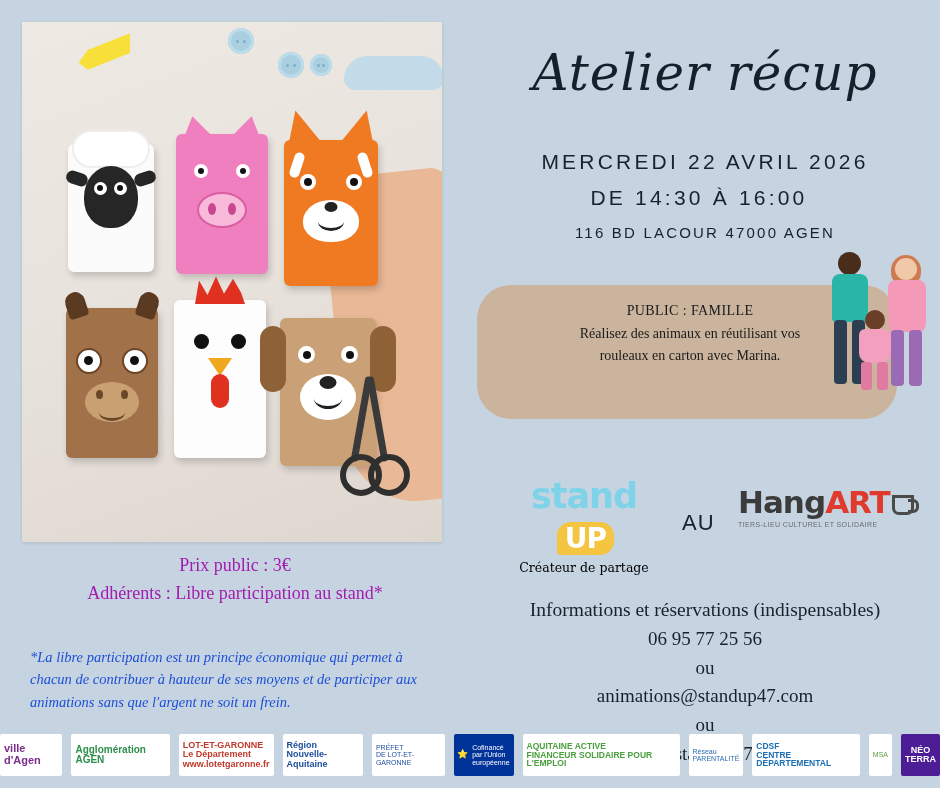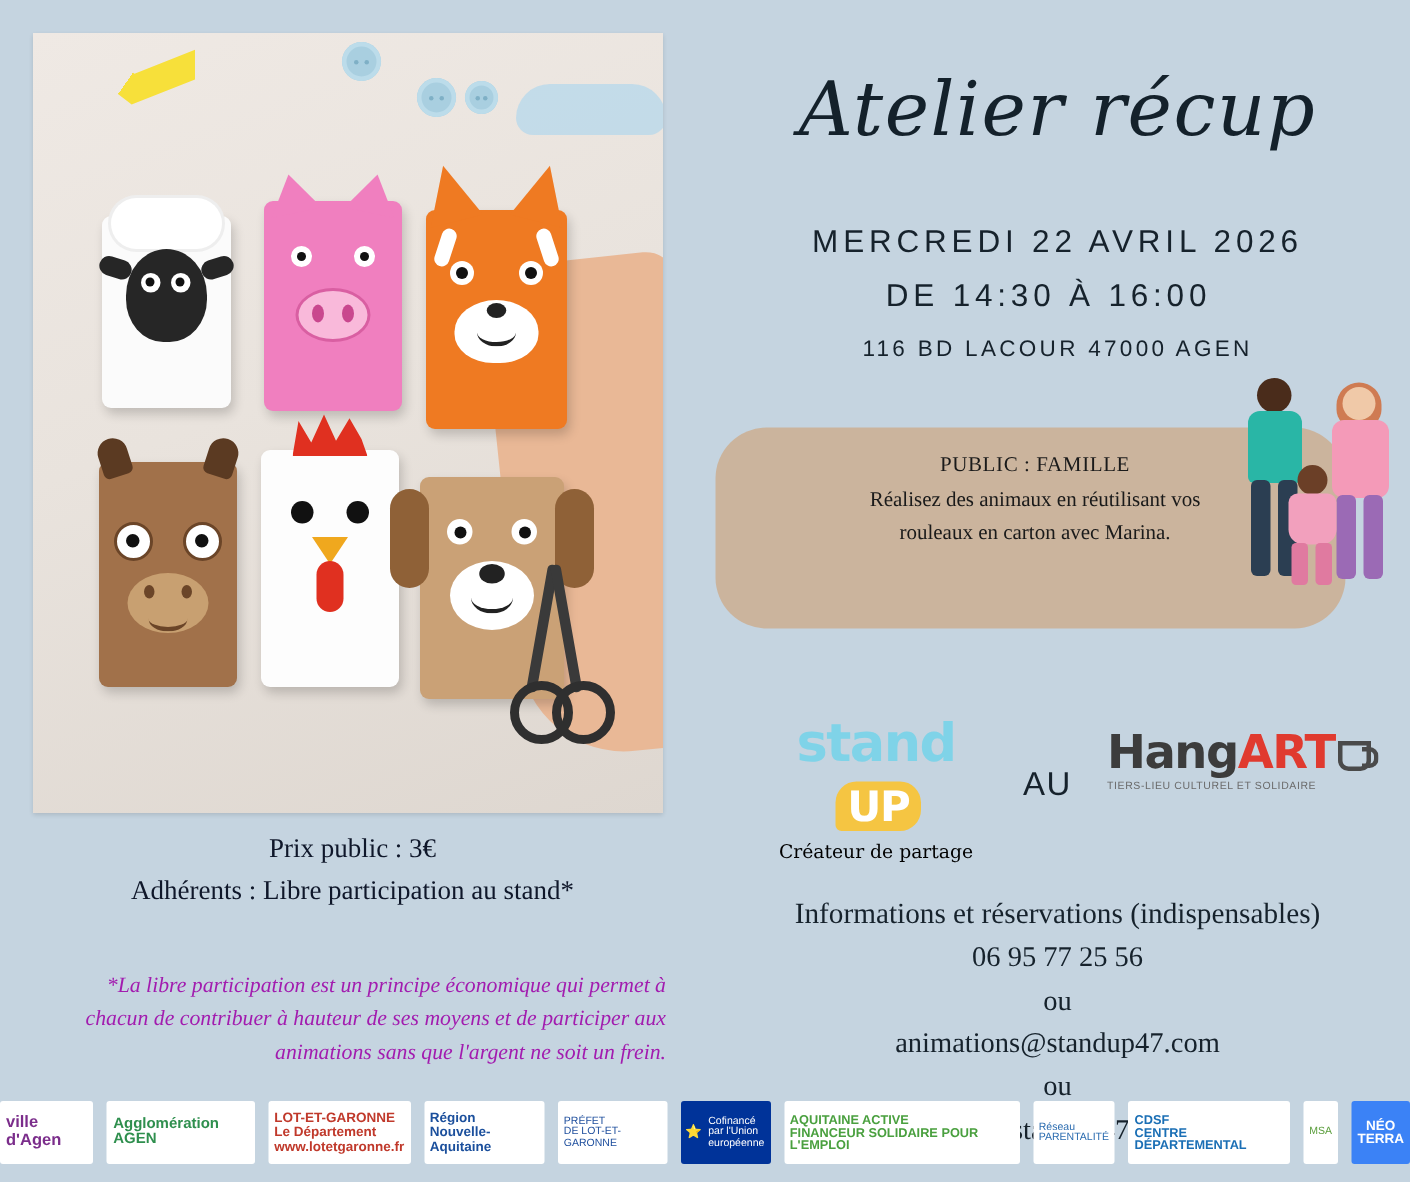--- a/index.html
+++ b/index.html
@@ -299,31 +299,31 @@
     position: absolute; left: 50%; top: 70px; transform: translateX(-50%);
     width: 28px; height: 18px; border-bottom: 3px solid #222; border-radius: 0 0 50% 50%;
   }
 
   .price-block {
     position: absolute;
     left: 0; right: 0;
     top: 552px;
     text-align: center;
     font-size: 18px;
-    color: #0f172a;
+    color: #a21caf;
     line-height: 1.55;
   }
   .footnote {
     position: absolute;
     left: 30px; right: 26px;
     top: 646px;
-    text-align: right;
+    text-align: left;
     font-style: italic;
     font-size: 14.5px;
-    color: #a21caf;
+    color: #1d4ed8;
     line-height: 1.55;
   }
 
   
   .right-col {
     position: absolute;
     left: 470px; top: 0;
     width: 470px; height: 788px;
   }
   .title-script {
@@ -539,21 +539,21 @@
   .plogo.prefet { color: #20509e; font-size: 7px; }
   .plogo.eu { background: #003399; color: #fff; font-size: 7px; padding-left: 18px; position: relative; }
   .plogo.eu .stars {
     position: absolute; left: 3px; top: 50%; transform: translateY(-50%);
     color: #ffcc00; font-size: 9px;
   }
   .plogo.aa { color: #4aa03f; font-weight: bold; font-size: 8.5px; }
   .plogo.cdsf { color: #1b6fb5; font-weight: bold; font-size: 8.5px; }
   .plogo.caf { color: #2b6cb0; font-size: 7px; }
   .plogo.msa { color: #5b9e3c; font-size: 7px; }
-  .plogo.neo { background: #3b82f6; color: #fff; font-weight: bold; font-size: 9px; text-align: center; }
+  .plogo.neo { background: #4c1d95; color: #fff; font-weight: bold; font-size: 9px; text-align: center; }
 </style>
 </head>
 <body>
 
 <div class="left-col">
 
   <div class="photo-frame">
     <div class="photo-bg"></div>
     <div class="yellow-zig"></div>
     <div class="blue-btn b1"></div>

